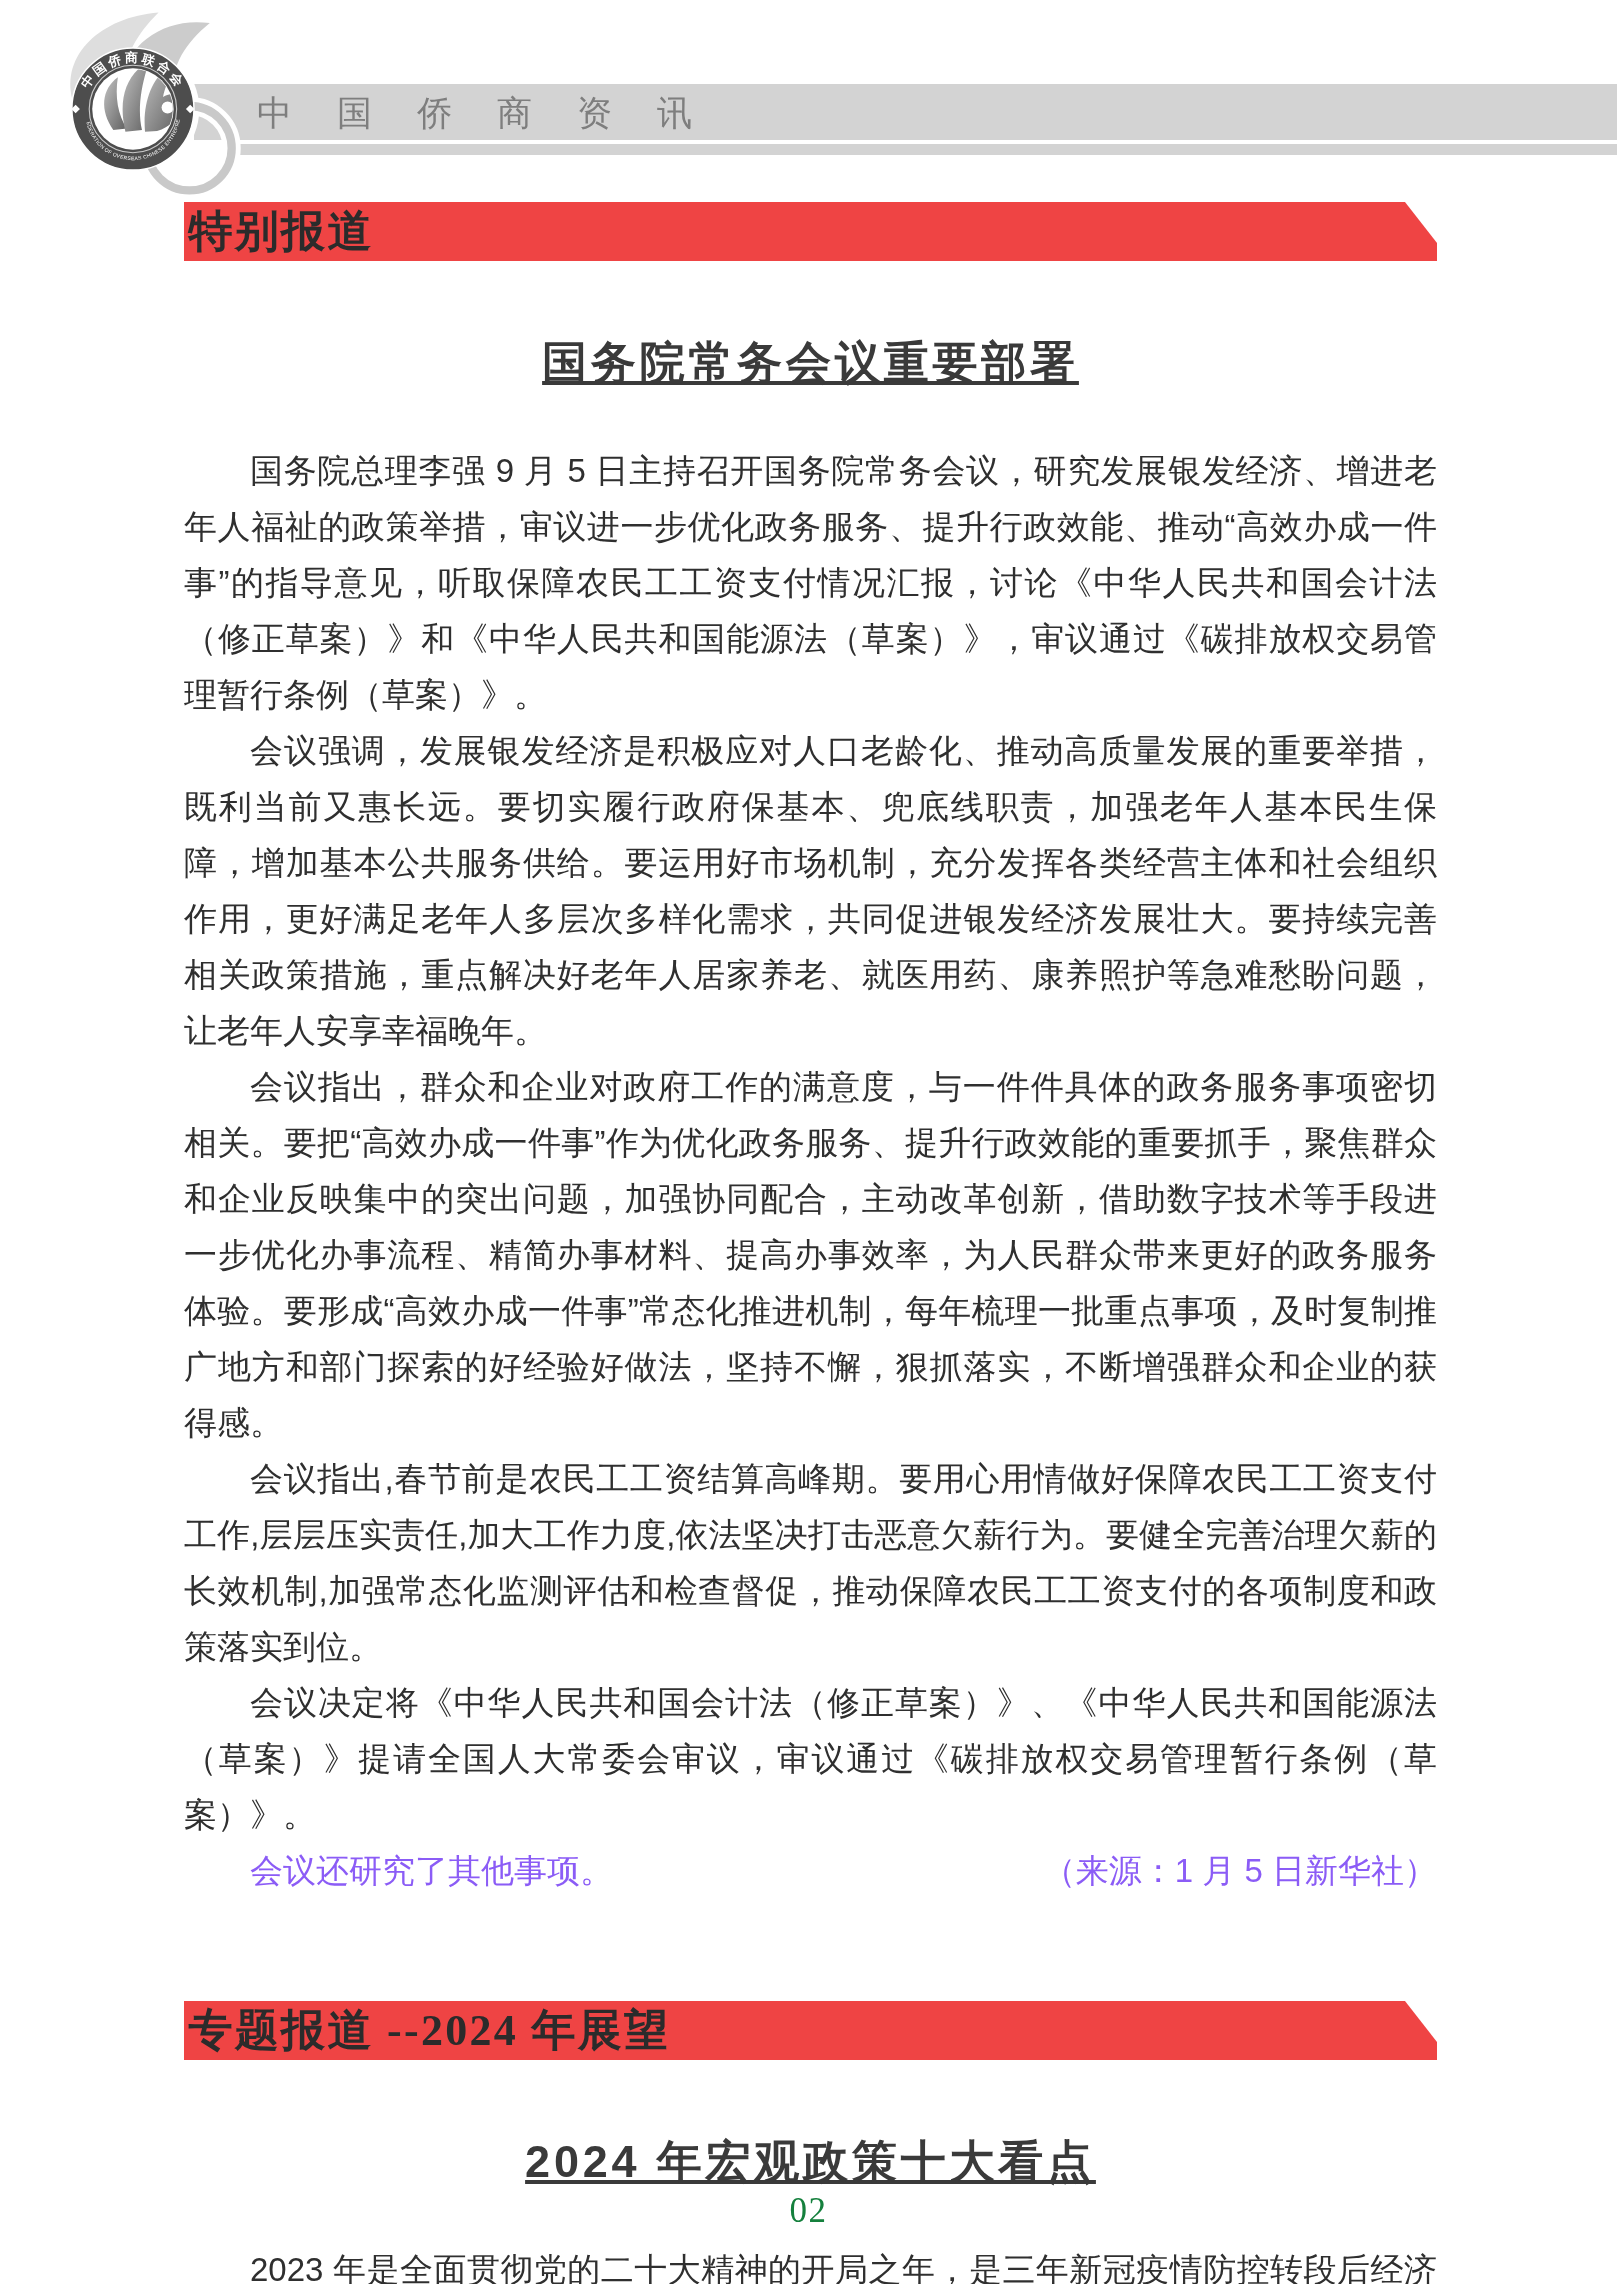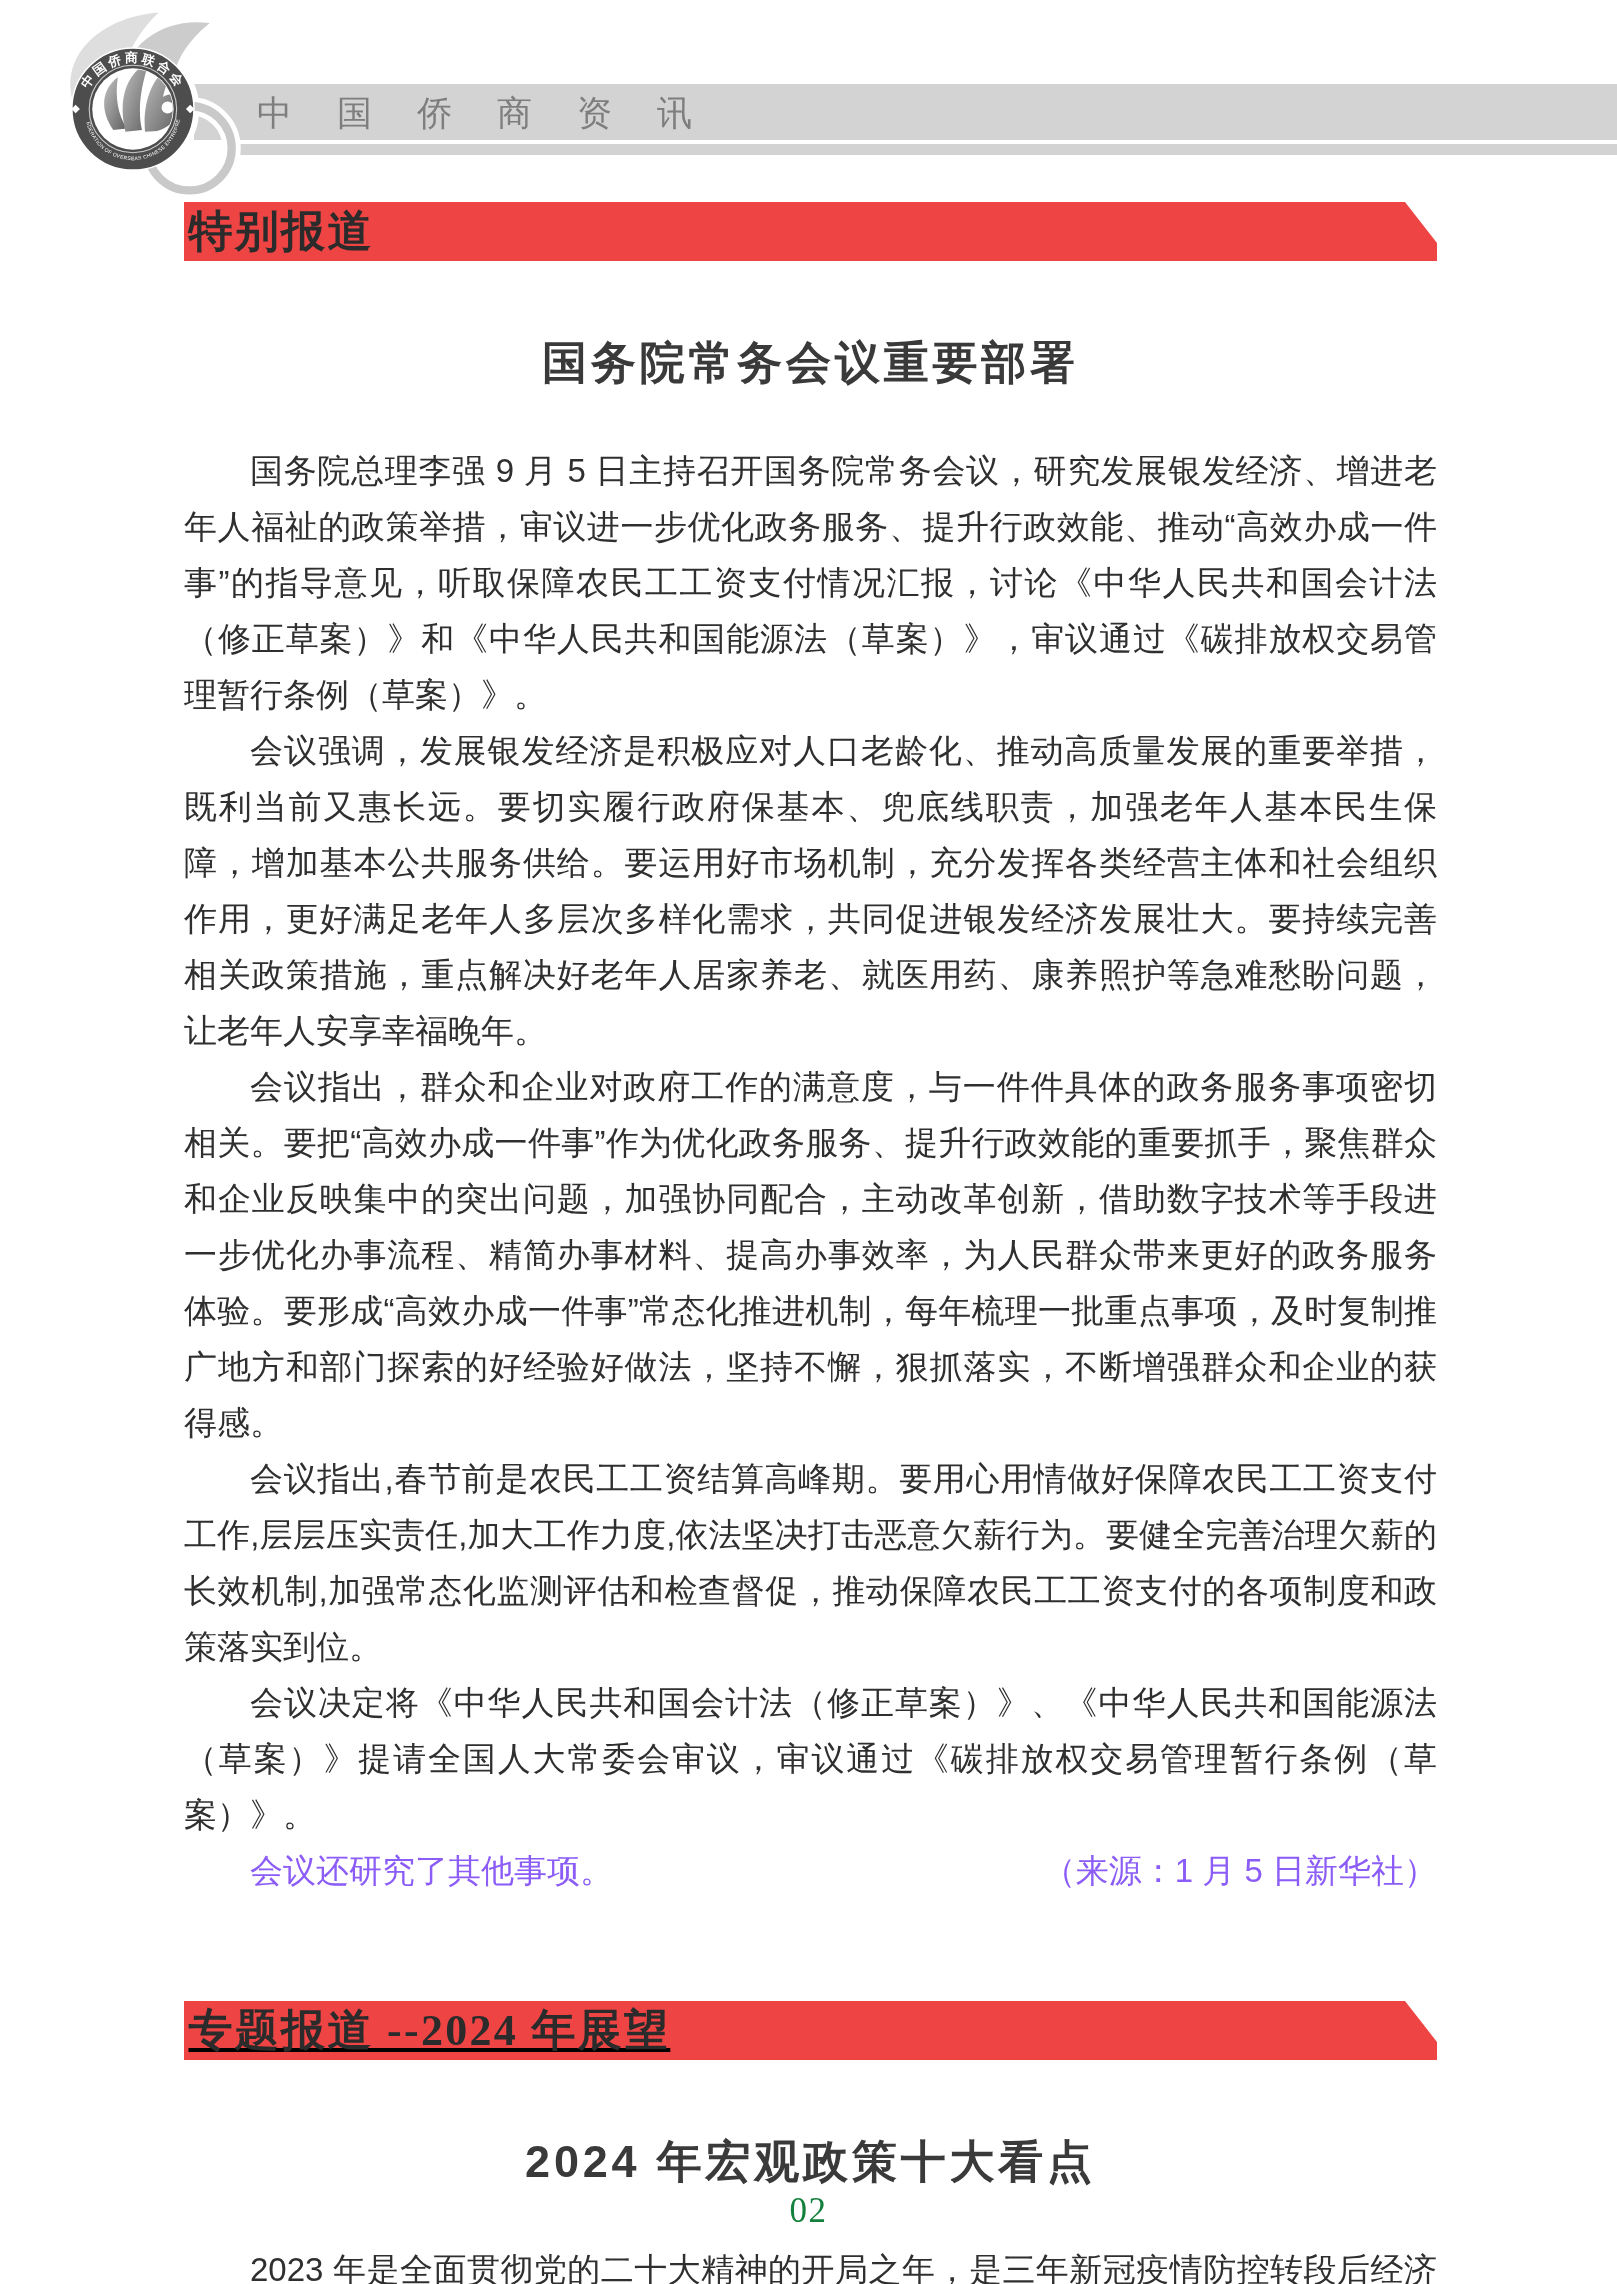--- a/index.html
+++ b/index.html
@@ -13,23 +13,23 @@
         font-size:35px;letter-spacing:45px;color:#7e7e7e;white-space:nowrap;text-align:center;}
   .logo{position:absolute;left:47px;top:10.5px;}
 
   
   .content{position:absolute;left:184px;top:0;width:1253px;}
   .sec-band{height:59px;background:#ef4444;display:flex;align-items:center;
         clip-path:polygon(0 0,calc(100% - 32px) 0,100% 41px,100% 100%,0 100%);}
   .sec-band .t{font-family:"Liberation Serif",serif;font-weight:bold;font-size:44px;
         color:#2b2b2b;letter-spacing:2.3px;padding-left:4.5px;white-space:nowrap;}
   #band1{margin-top:202px;}
-  #band2{margin-top:102px;text-decoration:underline;}
+  #band2{margin-top:102px;}
   .article-title{font-size:45px;font-weight:bold;color:#3a3a3a;text-align:center;
-        letter-spacing:3.8px;margin:72px 0 50px 0;}
+        letter-spacing:3.8px;margin:72px 0 50px 0;text-decoration:underline;}
   p.body{font-size:33px;line-height:56px;color:#2f2f2f;text-align:justify;
         text-indent:66px;margin:0;}
   .row{display:flex;justify-content:space-between;font-size:33px;line-height:56px;color:#8b5cf6;}
   .row .l{padding-left:66px;}
   .page-number{position:absolute;left:0;right:0;top:2191px;text-align:center;
         font-family:"Liberation Serif",serif;font-size:35px;color:#15803d;letter-spacing:1.5px;}
 </style>
 </head>
 <body>
 

